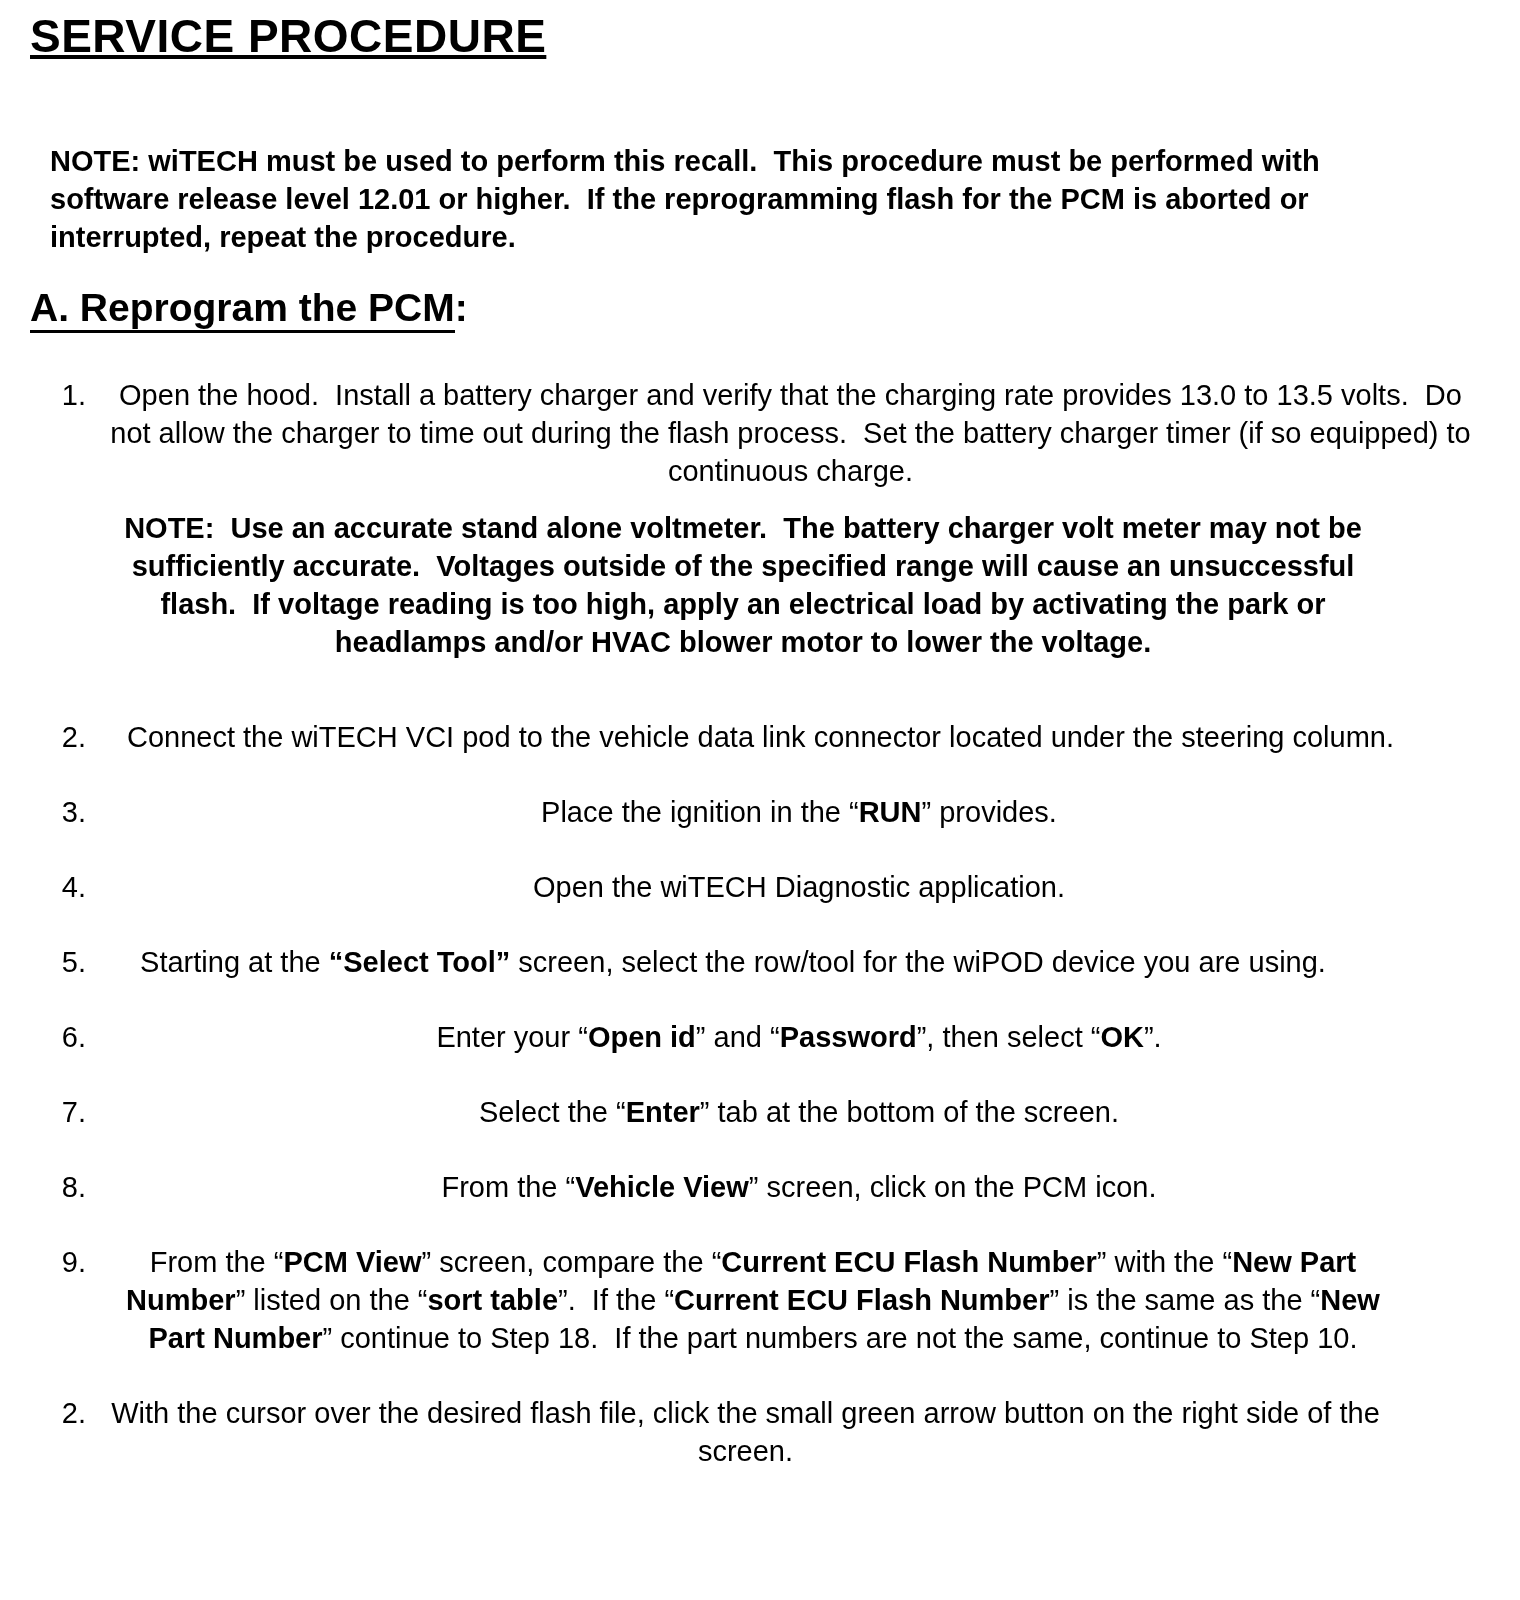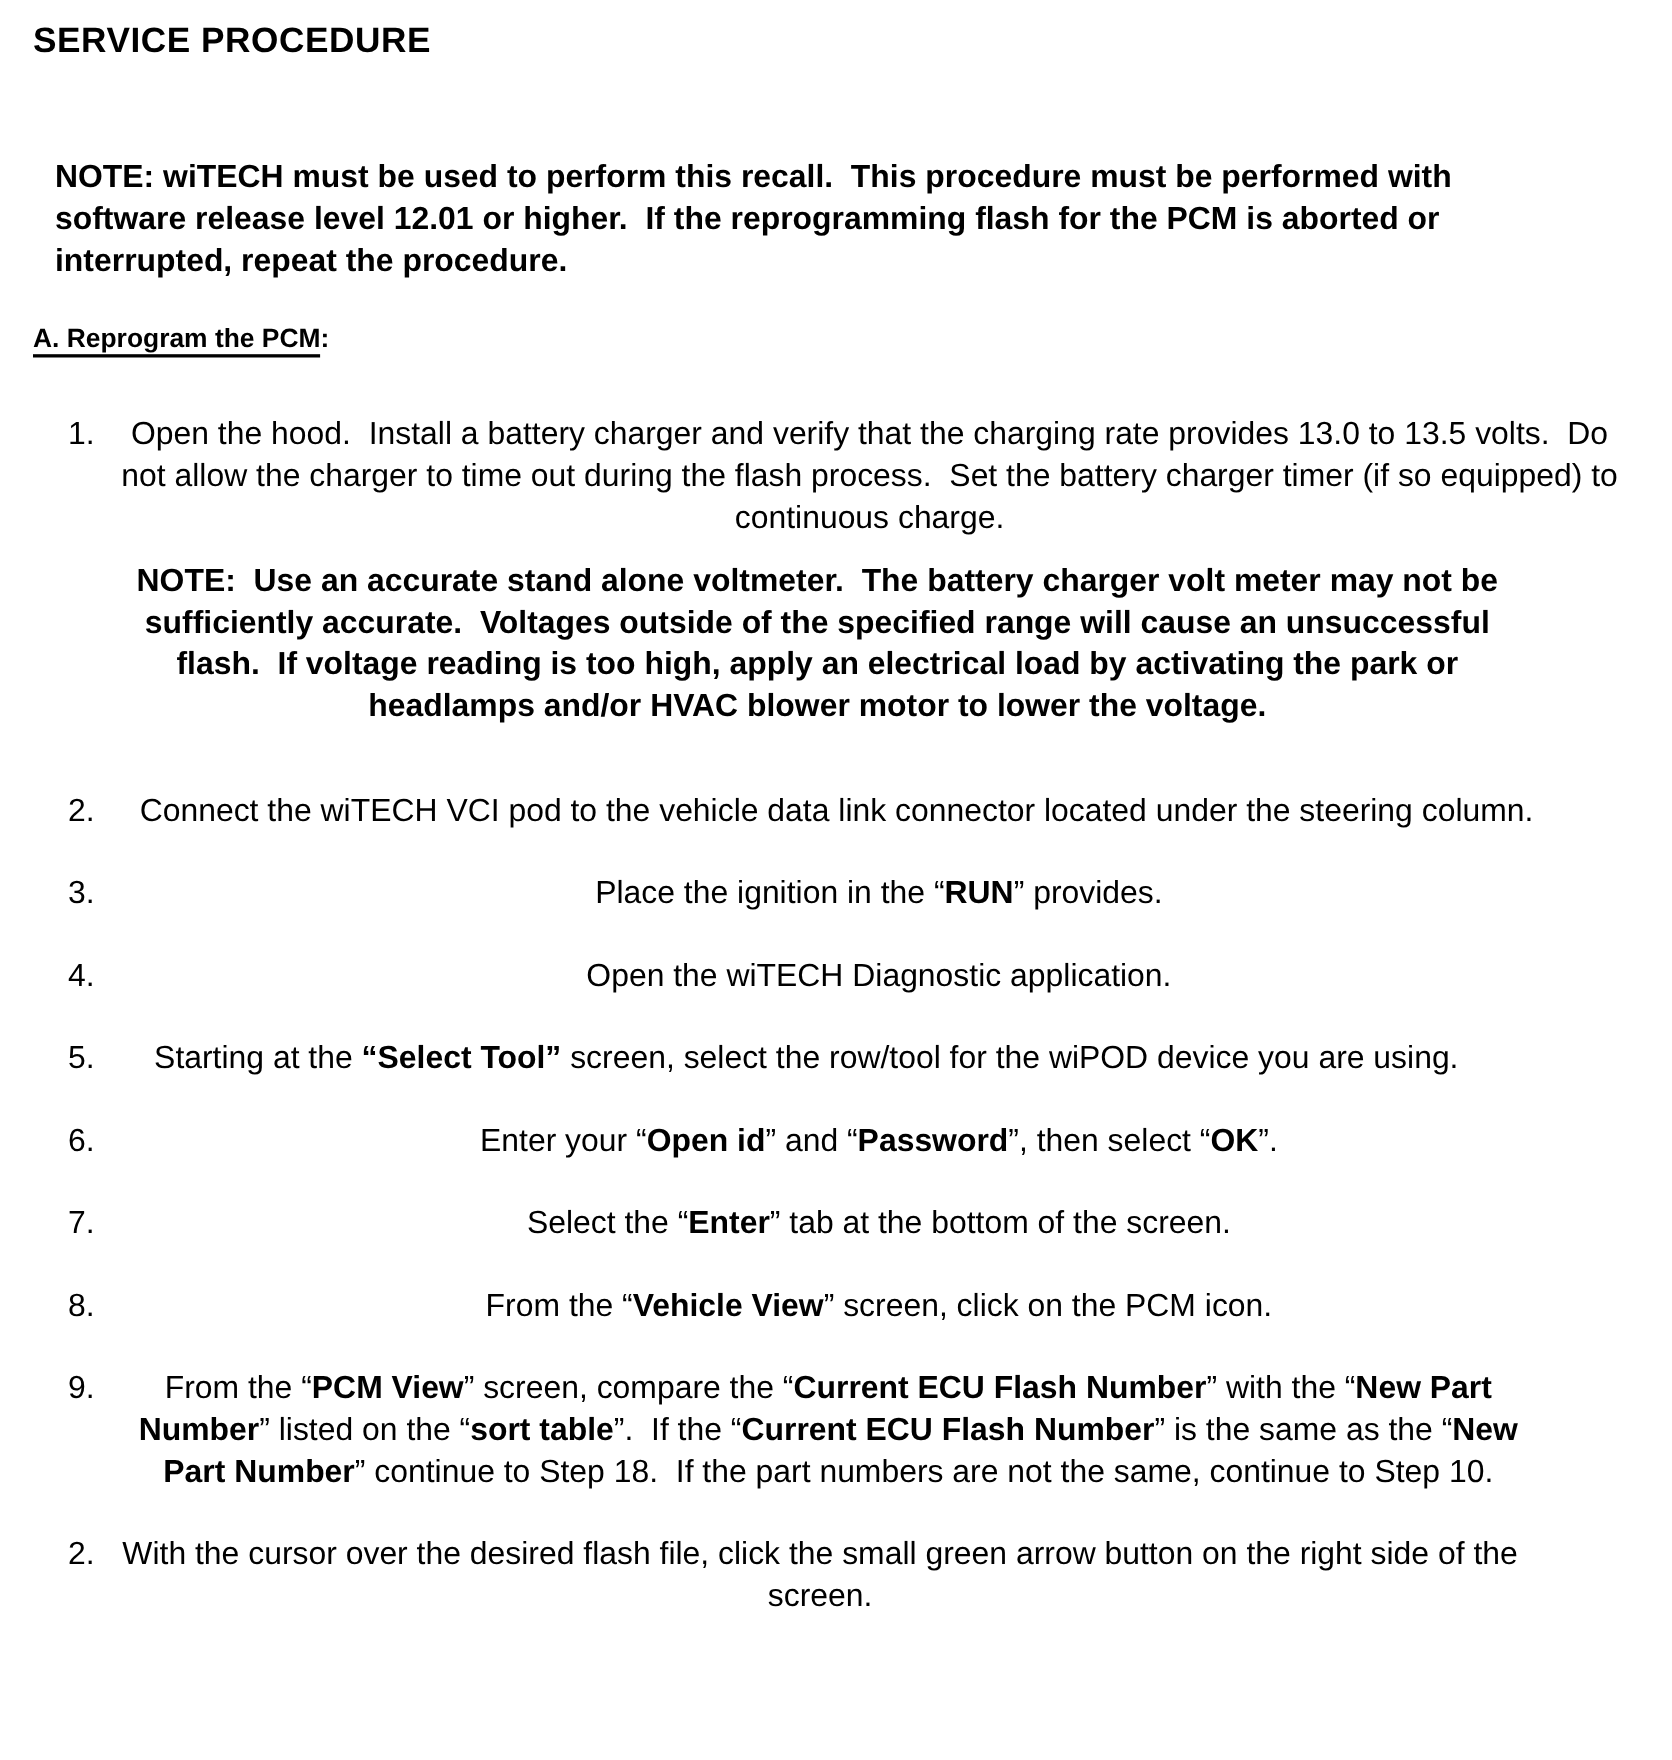--- a/index.html
+++ b/index.html
@@ -11,34 +11,35 @@
     background: #ffffff;
     color: #000000;
     font-family: "Liberation Sans", "DejaVu Sans", sans-serif;
     font-size: 29px;
     line-height: 38px;
     padding: 14px 25px 0 30px;
     overflow: hidden;
   }
   .b { font-weight: 700; }
   .page-title {
-    font-size: 32px;
+    font-size: 46px;
     line-height: 44px;
     font-weight: 700;
     margin: 0 0 84px 0;
     letter-spacing: 0.5px;
+    text-decoration: underline;
   }
   .intro-note {
     font-weight: 700;
     margin: 0 0 32px 20px;
     max-width: 1360px;
     white-space: pre-wrap;
   }
   .section-heading {
-    font-size: 24px;
+    font-size: 39px;
     line-height: 40px;
     font-weight: 700;
     margin: 0 0 48px 0;
   }
   .section-heading .u { border-bottom: 3px solid #000; padding-bottom: 1px; }
   .steps { margin: 0; }
   .step {
     display: grid;
     grid-template-columns: 56px 1fr;
     column-gap: 17px;

